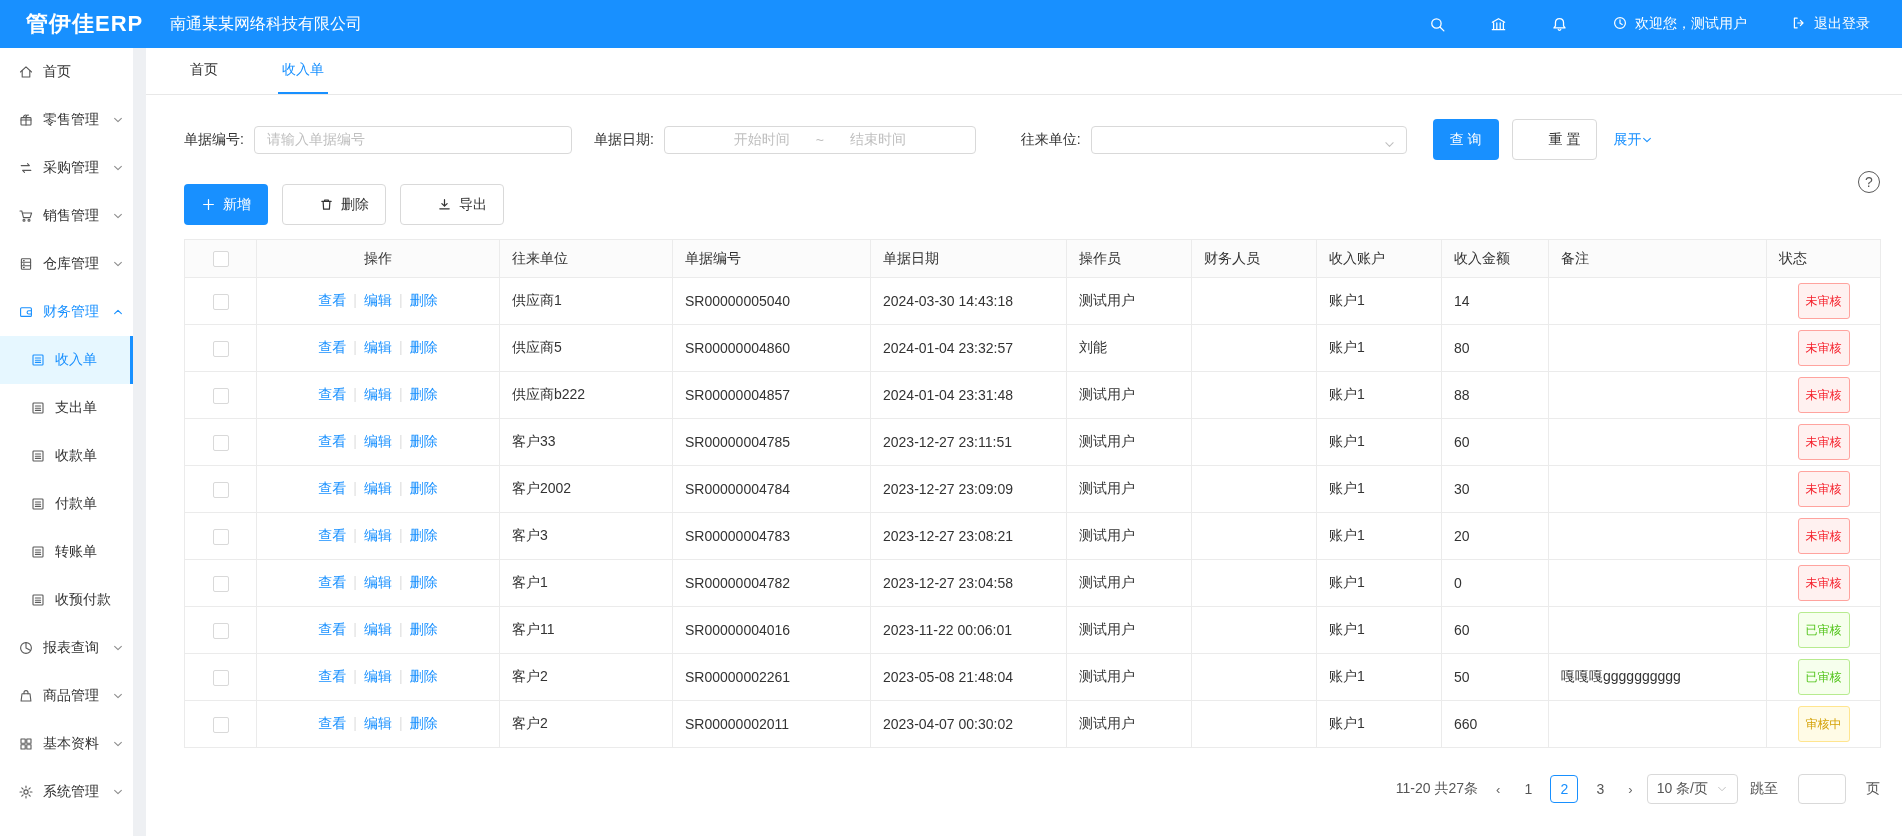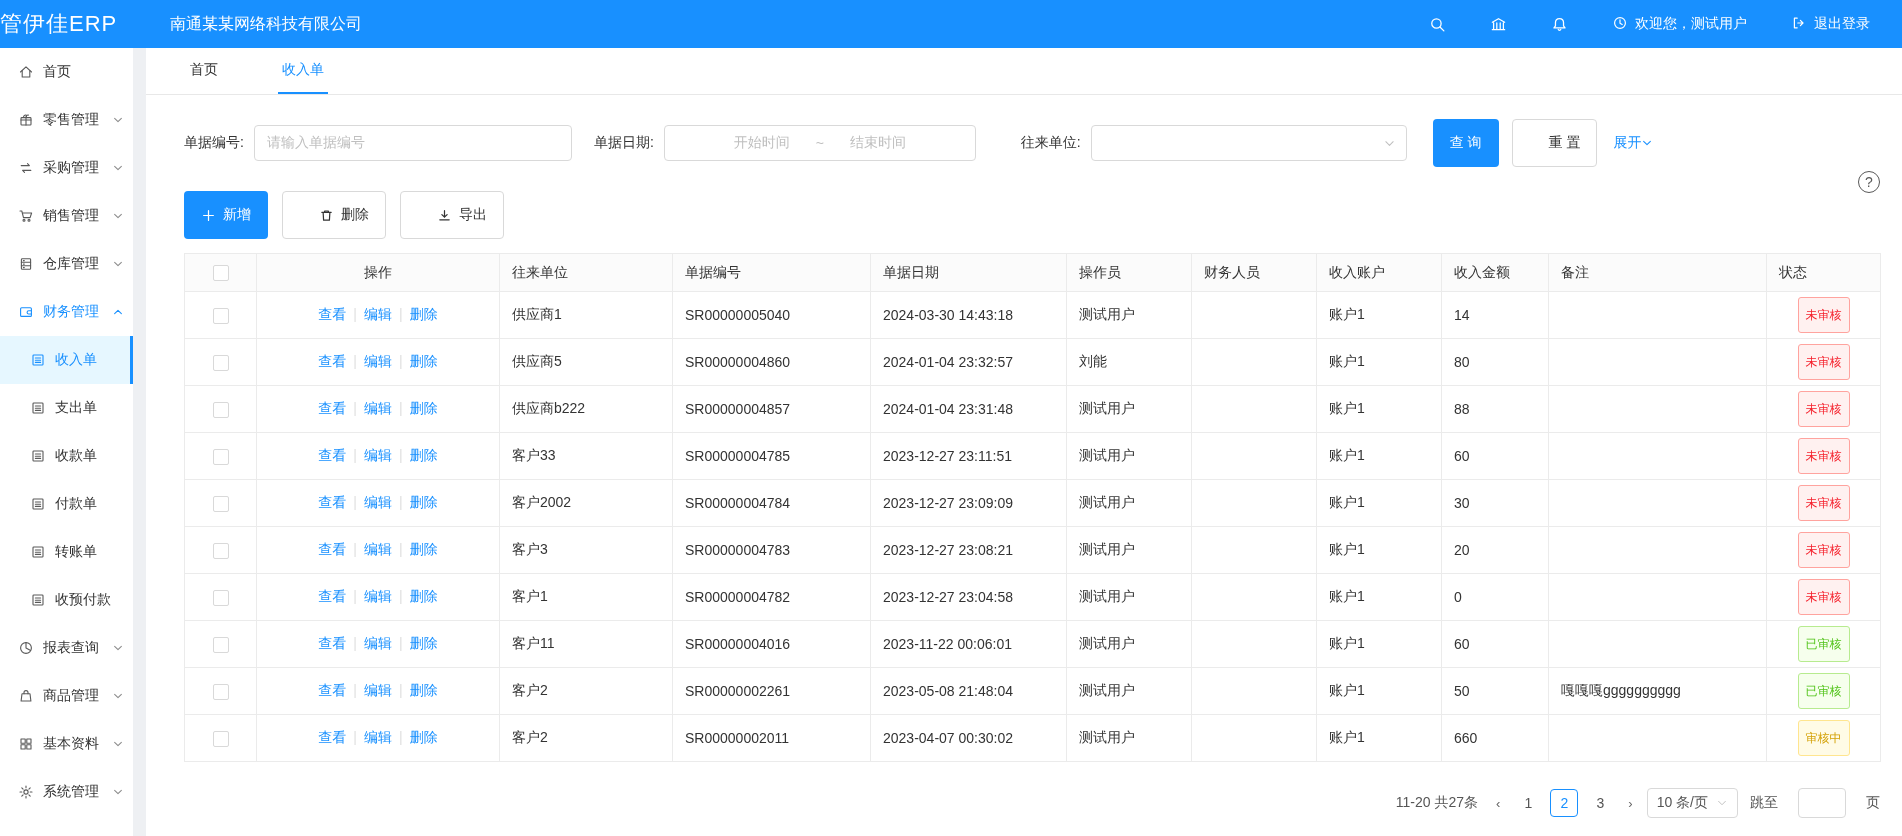--- a/index.html
+++ b/index.html
@@ -1,21 +1,21 @@
 <!DOCTYPE html>
 <html><head>
 <meta charset="utf-8">
 <style>
   * { box-sizing: border-box; margin: 0; padding: 0; }
   html,body { width:1902px; height:836px; overflow:hidden; }
   body { font-family:"Liberation Sans","DejaVu Sans",sans-serif; background:#eef0f3; font-size:14px; color:#333; }
 
   
   .topbar { height:48px; background:#1890ff; display:flex; align-items:center; color:#fff; }
-  .logo { font-size:22px; font-weight:normal; width:158px; letter-spacing:1px; white-space:nowrap; }
+  .logo { font-size:22px; font-weight:bold; padding-left:26px; width:158px; letter-spacing:1px; white-space:nowrap; }
   .company { font-size:16px; margin-left:12px; white-space:nowrap; }
   .topbar-right { margin-left:auto; display:flex; align-items:center; padding-right:32px; font-size:14px; }
   .top-icon { display:flex; align-items:center; margin-left:44px; cursor:pointer; }
   .top-icon svg { width:17px; height:17px; stroke:#fff; fill:none; stroke-width:1.2; stroke-linecap:round; stroke-linejoin:round; }
   .top-text { display:flex; align-items:flex-start; gap:7px; margin-left:44px; cursor:pointer; white-space:nowrap; }
   .top-text svg { width:16px; height:16px; stroke:#fff; fill:none; stroke-width:1.2; stroke-linecap:round; stroke-linejoin:round; }
 
   
   .layout { display:flex; height:788px; }
   .sidebar { width:133px; background:#fff; flex:none; overflow:hidden; }
@@ -35,28 +35,28 @@
   
   .tabbar { height:47px; border-bottom:1px solid #e8e8e8; display:flex; align-items:stretch; padding-left:40px; flex:none; }
   .tab { display:flex; align-items:center; padding:0 4px; margin-right:56px; cursor:pointer; color:#333; border-bottom:2px solid transparent; }
   .tab.active { color:#1890ff; border-bottom-color:#1890ff; }
 
   
   .content { position:relative; padding:16px 22px 0 38px; flex:1; }
 
   .filter-row { display:flex; align-items:center; margin-top:8px; }
   .flabel { color:#333; margin-right:10px; white-space:nowrap; }
-  .f-input { height:36px; border:1px solid #d9d9d9; border-radius:4px; background:#fff; display:flex; align-items:center; padding:0 12px; color:#bfbfbf; }
+  .f-input { height:28px; border:1px solid #d9d9d9; border-radius:4px; background:#fff; display:flex; align-items:center; padding:0 12px; color:#bfbfbf; }
   .docno-input { width:318px; }
   .date-range { width:312px; margin-left:0; justify-content:center; gap:26px; }
   .partner-select { width:316px; position:relative; }
   .partner-select .sel-chev { position:absolute; right:10px; top:11px; color:#bfbfbf; }
   .partner-select .sel-chev svg { width:13px; height:13px; stroke:currentColor; fill:none; stroke-width:1.3; stroke-linecap:round; stroke-linejoin:round; }
   .ml22 { margin-left:22px; } .ml45 { margin-left:45px; } .ml26 { margin-left:26px; }
-  .btn { height:48px; border-radius:4px; display:inline-flex; align-items:center; justify-content:center; padding:0 16px; cursor:pointer; font-size:14px; white-space:nowrap; border:1px solid transparent; }
+  .btn { height:41px; border-radius:4px; display:inline-flex; align-items:center; justify-content:center; padding:0 16px; cursor:pointer; font-size:14px; white-space:nowrap; border:1px solid transparent; }
   .btn-primary { background:#1890ff; color:#fff; }
   .btn-default { background:#fff; border-color:#d9d9d9; color:#333;padding-left:36px; }
   .btn .bicon { display:flex; margin-right:7px; }
   .btn .bicon svg { width:15px; height:15px; stroke:currentColor; fill:none; stroke-width:1.3; stroke-linecap:round; stroke-linejoin:round; }
   .expand-link { color:#1890ff; margin-left:16px; display:flex; align-items:center; cursor:pointer; white-space:nowrap; }
   .expand-link svg { width:12px; height:12px; stroke:#1890ff; fill:none; stroke-width:1.4; stroke-linecap:round; stroke-linejoin:round; }
 
   .action-row { display:flex; align-items:center; gap:14px; margin:24px 0 14px; }
 
   .help-float { position:absolute; top:76px; right:22px; width:22px; height:22px; border:1.4px solid #595959; border-radius:50%; display:flex; align-items:center; justify-content:center; font-size:14px; color:#595959; cursor:pointer; }

